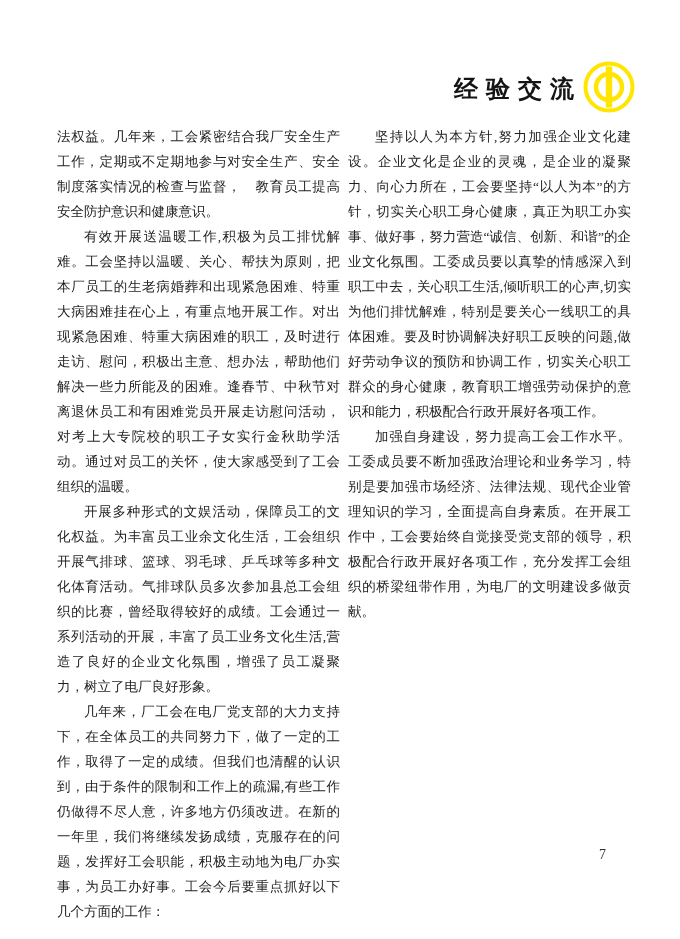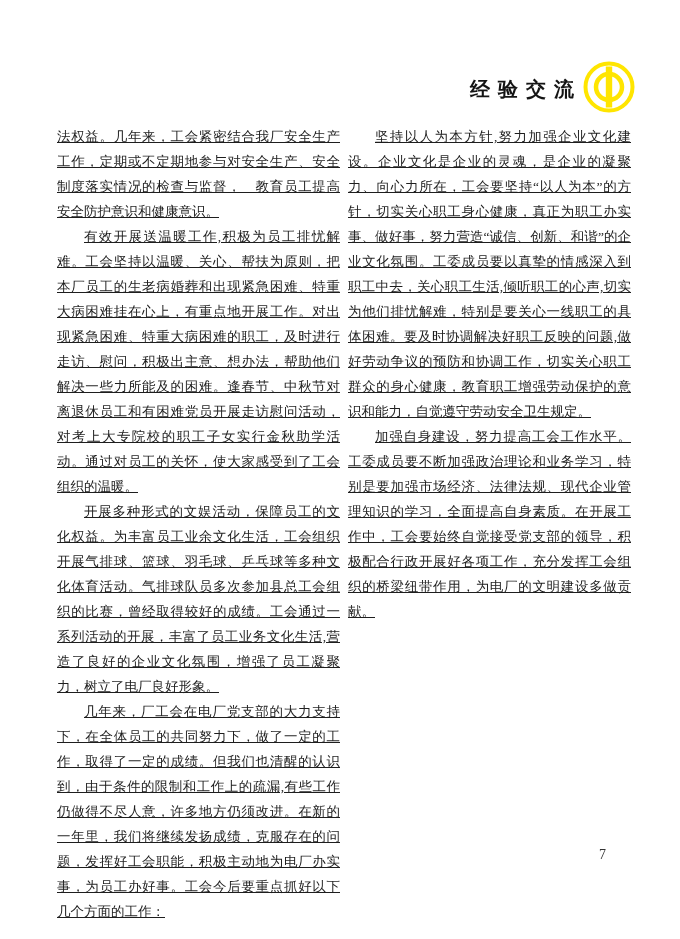--- a/index.html
+++ b/index.html
@@ -18,21 +18,21 @@
   }
   .header {
     position: absolute;
     top: 60px;
     right: 44px;
     display: flex;
     align-items: center;
   }
   .section-title {
     font-weight: bold;
-    font-size: 20px;
+    font-size: 24px;
     letter-spacing: 8px;
     color: #141414;
     white-space: nowrap;
     transform: translateY(2px);
   }
   .emblem {
     width: 54px;
     height: 54px;
     display: block;
   }
@@ -55,21 +55,20 @@
     line-height: 25px;
     text-align: justify;
     text-justify: inter-ideograph;
     word-break: break-all;
     color: #1e1e1e;
   }
   .col p {
     margin: 0;
     padding: 0;
     text-indent: 2em;
-    text-decoration: underline;
   }
   .col p.cont {
     text-indent: 0;
   }
   .page-number {
     position: absolute;
     top: 847px;
     left: 599px;
     font-size: 14px;
     color: #333333;
@@ -93,21 +92,21 @@
 
   <div class="body-cols">
     <div class="col">
       <p class="cont">法权益。几年来，工会紧密结合我厂安全生产工作，定期或不定期地参与对安全生产、安全制度落实情况的检查与监督，　教育员工提高安全防护意识和健康意识。</p>
       <p>有效开展送温暖工作,积极为员工排忧解难。工会坚持以温暖、关心、帮扶为原则，把本厂员工的生老病婚葬和出现紧急困难、特重大病困难挂在心上，有重点地开展工作。对出现紧急困难、特重大病困难的职工，及时进行走访、慰问，积极出主意、想办法，帮助他们解决一些力所能及的困难。逢春节、中秋节对离退休员工和有困难党员开展走访慰问活动，对考上大专院校的职工子女实行金秋助学活动。通过对员工的关怀，使大家感受到了工会组织的温暖。</p>
       <p>开展多种形式的文娱活动，保障员工的文化权益。为丰富员工业余文化生活，工会组织开展气排球、篮球、羽毛球、乒乓球等多种文化体育活动。气排球队员多次参加县总工会组织的比赛，曾经取得较好的成绩。工会通过一系列活动的开展，丰富了员工业务文化生活,营造了良好的企业文化氛围，增强了员工凝聚力，树立了电厂良好形象。</p>
       <p>几年来，厂工会在电厂党支部的大力支持下，在全体员工的共同努力下，做了一定的工作，取得了一定的成绩。但我们也清醒的认识到，由于条件的限制和工作上的疏漏,有些工作仍做得不尽人意，许多地方仍须改进。在新的一年里，我们将继续发扬成绩，克服存在的问题，发挥好工会职能，积极主动地为电厂办实事，为员工办好事。工会今后要重点抓好以下几个方面的工作：</p>
 
     </div>
     <div class="col">
-      <p>坚持以人为本方针,努力加强企业文化建设。企业文化是企业的灵魂，是企业的凝聚力、向心力所在，工会要坚持“以人为本”的方针，切实关心职工身心健康，真正为职工办实事、做好事，努力营造“诚信、创新、和谐”的企业文化氛围。工委成员要以真挚的情感深入到职工中去，关心职工生活,倾听职工的心声,切实为他们排忧解难，特别是要关心一线职工的具体困难。要及时协调解决好职工反映的问题,做好劳动争议的预防和协调工作，切实关心职工群众的身心健康，教育职工增强劳动保护的意识和能力，自觉遵守劳动安全卫生规定。</p>
+      <p>坚持以人为本方针,努力加强企业文化建设。企业文化是企业的灵魂，是企业的凝聚力、向心力所在，工会要坚持“以人为本”的方针，切实关心职工身心健康，真正为职工办实事、做好事，努力营造“诚信、创新、和谐”的企业文化氛围。工委成员要以真挚的情感深入到职工中去，关心职工生活,倾听职工的心声,切实为他们排忧解难，特别是要关心一线职工的具体困难。要及时协调解决好职工反映的问题,做好劳动争议的预防和协调工作，切实关心职工群众的身心健康，教育职工增强劳动保护的意识和能力，积极配合行政开展好各项工作。</p>
       <p>加强自身建设，努力提高工会工作水平。工委成员要不断加强政治理论和业务学习，特别是要加强市场经济、法律法规、现代企业管理知识的学习，全面提高自身素质。在开展工作中，工会要始终自觉接受党支部的领导，积极配合行政开展好各项工作，充分发挥工会组织的桥梁纽带作用，为电厂的文明建设多做贡献。</p>
 
     </div>
   </div>
 
   <div class="page-number">7</div>
 
 </div>
 
 </body></html>

